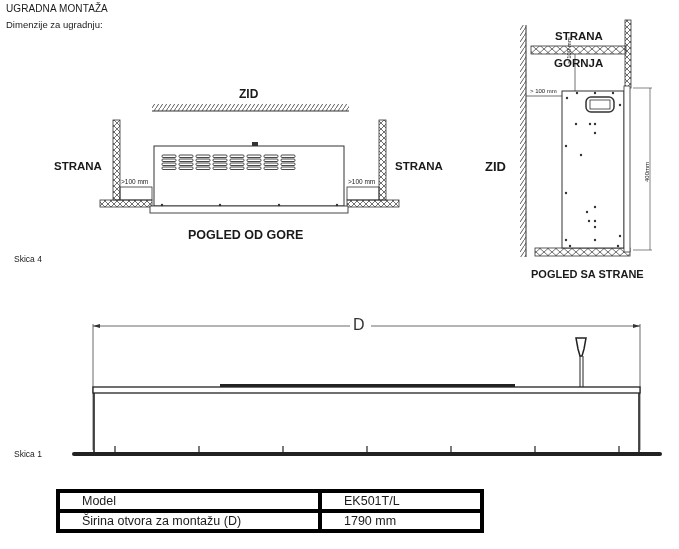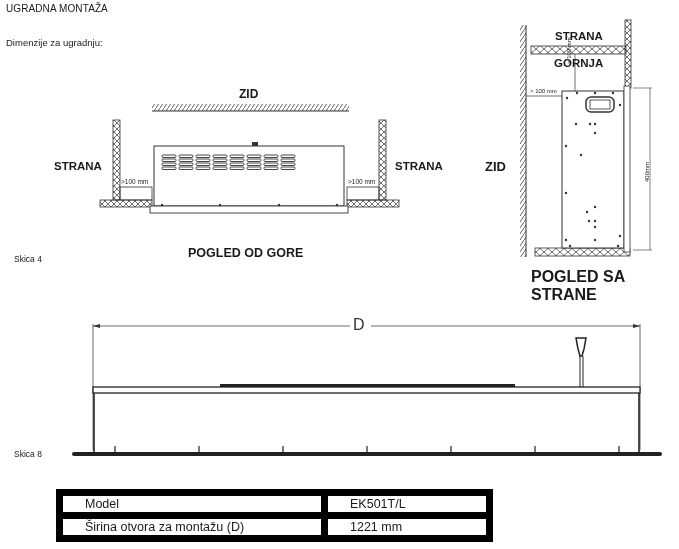--- a/index.html
+++ b/index.html
@@ -1,24 +1,24 @@
 <!DOCTYPE html>
 <html><head>
 <meta charset="utf-8">
 <style>
   html,body{margin:0;padding:0;background:#fff;}
   body{width:679px;height:549px;position:relative;overflow:hidden;font-family:"Liberation Sans",sans-serif;color:#1a1a1a;}
   .abs{position:absolute;}
   .h-title{left:6px;top:3px;font-size:10px;font-weight:normal;letter-spacing:0.1px;}
-  .h-sub{left:6px;top:37px;font-size:9.5px;}
+  .h-sub{left:6px;top:19px;font-size:9.5px;}
   .skica{font-size:8.5px;font-weight:normal;}
   .lbl{font-weight:bold;font-size:12px;}
   svg{position:absolute;left:0;top:0;}
   .tbl{position:absolute;left:56px;top:489px;border-collapse:collapse;font-family:"Liberation Sans",sans-serif;font-size:12.5px;}
-  .tbl td{border:7px solid #000000;padding:0 22px;height:16px;line-height:16px;margin-top:8px;}
+  .tbl td{border:4px solid #000000;padding:0 22px;height:16px;line-height:16px;margin-top:8px;}
   .tbl td.c1{width:214px;}
   .tbl td.c2{width:114px;}
 </style>
 </head>
 <body>
 
 <div class="abs h-title">UGRADNA MONTAŽA</div>
 <div class="abs h-sub">Dimenzije za ugradnju:</div>
 
 <svg width="679" height="549" viewBox="0 0 679 549">
@@ -190,38 +190,38 @@
     <line x1="580" y1="356" x2="580" y2="387" stroke="#222" stroke-width="1"></line>
     <line x1="583" y1="356" x2="583" y2="387" stroke="#222" stroke-width="1"></line>
   </g>
 </svg>
 
 <div class="abs lbl" style="left:239px;top:87px;font-size:12px;">ZID</div>
 <div class="abs lbl" style="left:54px;top:160px;font-size:11.5px;">STRANA</div>
 <div class="abs lbl" style="left:395px;top:160px;font-size:11.5px;">STRANA</div>
 <div class="abs" style="left:121px;top:178px;font-size:6.5px;">&gt;100 mm</div>
 <div class="abs" style="left:348px;top:178px;font-size:6.5px;">&gt;100 mm</div>
-<div class="abs lbl" style="left:188px;top:246px;font-size:12.5px;">POGLED OD GORE</div>
+<div class="abs lbl" style="left:188px;top:228px;font-size:12.5px;">POGLED OD GORE</div>
 <div class="abs skica" style="left:14px;top:254px;">Skica 4</div>
 
 <div class="abs lbl" style="left:554px;top:16px;font-size:11.5px;margin-top:41px;">GORNJA</div>
 <div class="abs lbl" style="left:555px;top:30px;font-size:11.5px;">STRANA</div>
 <div class="abs lbl" style="left:485px;top:159px;font-size:13px;">ZID</div>
 <div class="abs" style="left:566px;top:64px;font-size:6px;transform:rotate(-90deg);transform-origin:left top;white-space:nowrap;">&gt; 100 mm</div>
 <div class="abs" style="left:530px;top:88px;font-size:6px;white-space:nowrap;">&gt; 100 mm</div>
 <div class="abs" style="left:644px;top:182px;font-size:6px;transform:rotate(-90deg);transform-origin:left top;white-space:nowrap;">400mm</div>
-<div class="abs lbl" style="left:517px;top:268px;font-size:16px;padding-left:14px;">POGLED SA STRANE</div>
+<div class="abs lbl" style="left:517px;top:268px;font-size:11px;padding-left:14px;">POGLED SA STRANE</div>
 
 <div class="abs" style="left:353px;top:316px;font-size:16px;color:#333;">D</div>
-<div class="abs skica" style="left:14px;top:449px;">Skica 8</div>
+<div class="abs skica" style="left:14px;top:449px;">Skica 1</div>
 
 <table class="tbl">
   <tbody>
       <tr>
     <td class="c1">Model</td>
     <td class="c2">EK501T/L</td>
   </tr>
   <tr>
     <td class="c1">Širina otvora za montažu (D)</td>
-    <td class="c2">1221 mm</td>
+    <td class="c2">1790 mm</td>
   </tr>
 </tbody>
   </table>
 
 </body></html>

